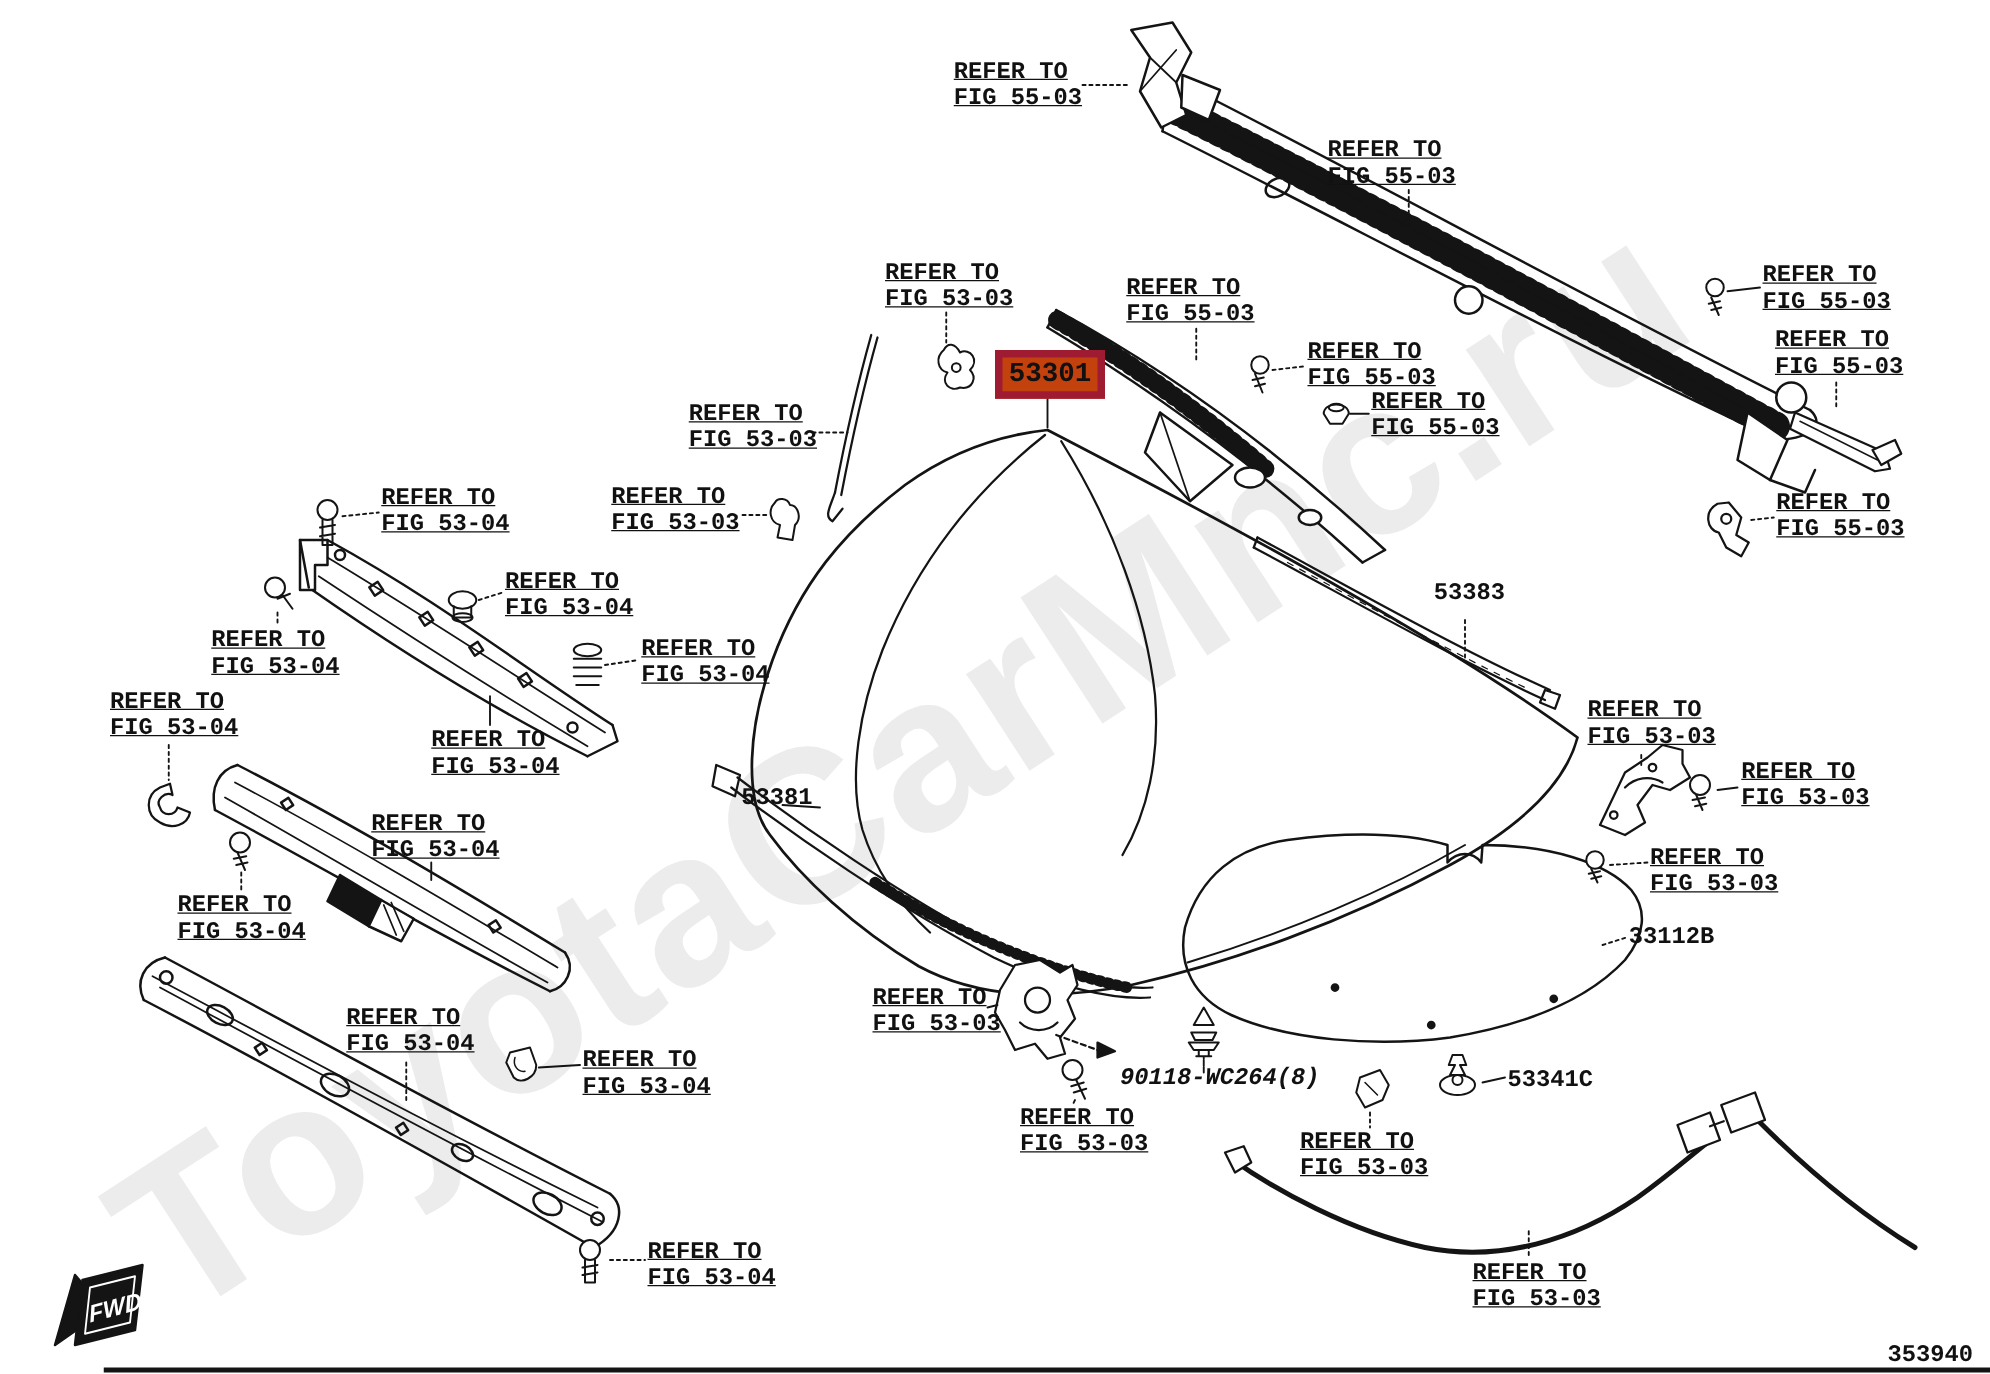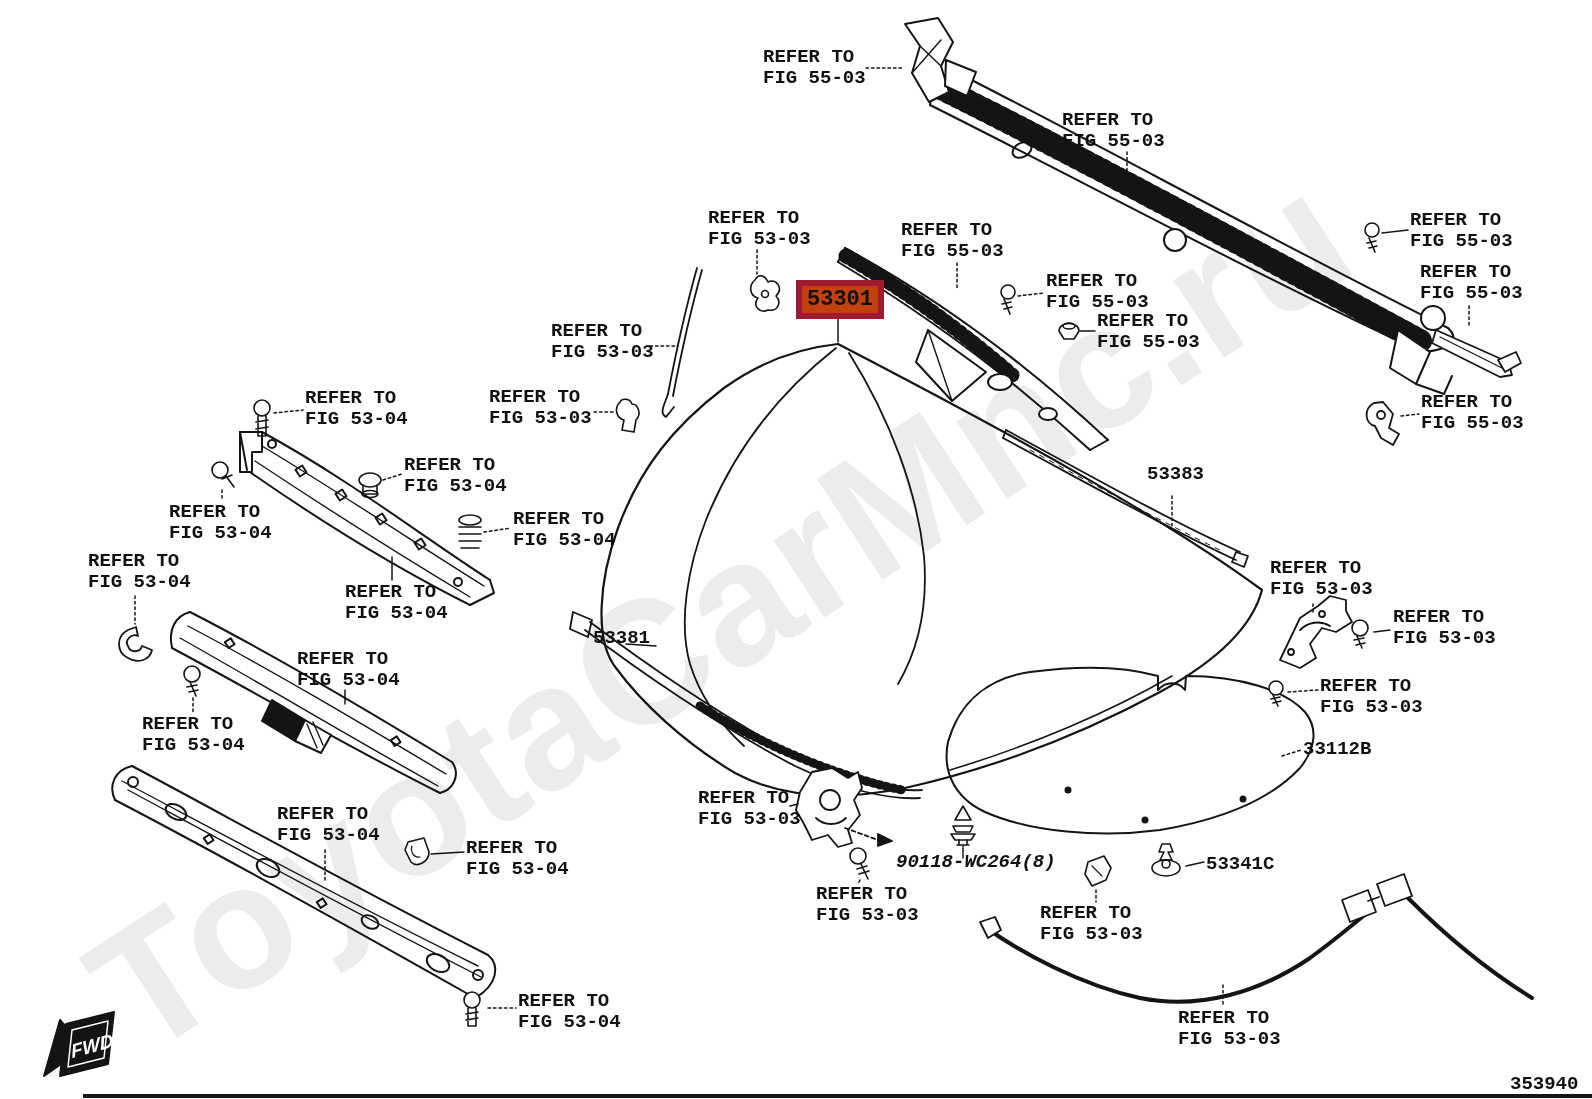--- a/index.html
+++ b/index.html
@@ -10,21 +10,21 @@
   .watermark{
     position:absolute;left:55px;top:925px;z-index:0;
     font:bold 175px "Liberation Sans",sans-serif;color:#ececec;
     transform:rotate(-33deg);transform-origin:0 0;white-space:nowrap;
     letter-spacing:2px;user-select:none;
   }
   svg.art{position:absolute;left:0;top:0;z-index:1;}
   #labels-layer{position:absolute;left:0;top:0;width:100%;height:100%;z-index:2;}
   .dlabel{
     position:absolute;font:bold 19px "Liberation Mono","DejaVu Sans Mono",monospace;
-    line-height:21px;white-space:pre;color:#111;
+    line-height:21px;white-space:pre;color:#111;text-decoration:underline;
   }
   .pnum{
     position:absolute;font:bold 19px "Liberation Mono","DejaVu Sans Mono",monospace;
     line-height:21px;white-space:pre;color:#111;text-align:right;
   }
   .boxed-part{
     position:absolute;left:796px;top:280px;z-index:3;
     border:6px solid #9e1b32;background:#c2410c;padding:1px 5px;
     font:bold 22px "Liberation Mono","DejaVu Sans Mono",monospace;color:#111;
   }

